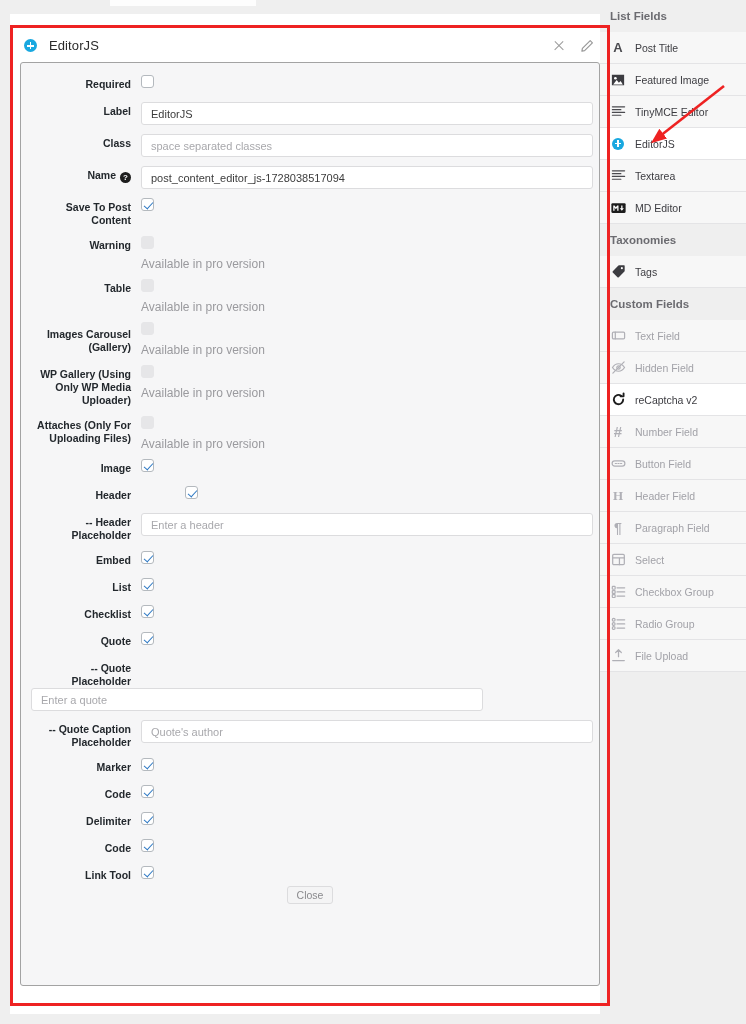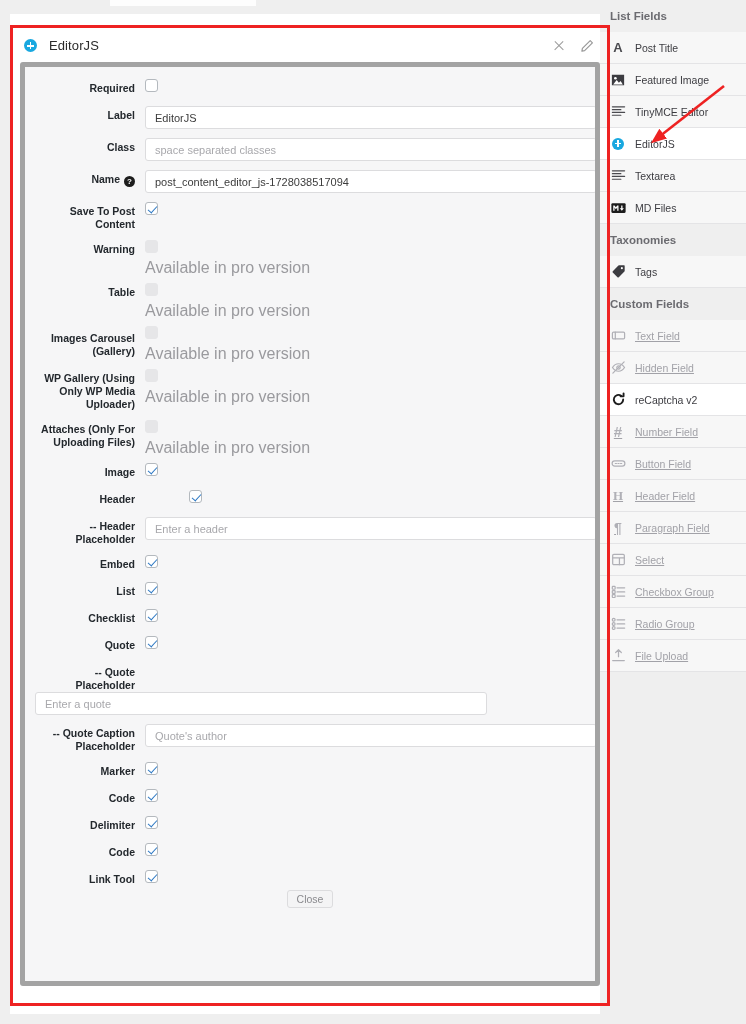--- a/index.html
+++ b/index.html
@@ -65,21 +65,21 @@
   }
   .ico-close::before { transform: rotate(45deg); }
   .ico-close::after  { transform: rotate(-45deg); }
   .ico-pencil svg { display: block; }
 
   
   .form-body {
     position: absolute; left: 20px; top: 62px;
     width: 580px; height: 924px;
     background: #f6f6f7;
-    border: 5px solid #a3a3a3;
+    border: 1px solid #a3a3a3;
     border-radius: 3px;
     overflow: hidden;
   }
   .row {
     display: flex; align-items: flex-start;
     padding: 0 10px;
   }
   .row-label {
     width: 110px; flex: none;
     text-align: right;
@@ -119,21 +119,21 @@
     border: solid #2e79c4;
     border-width: 0 1.9px 1.9px 0;
     transform: rotate(42deg);
   }
   .cbx.dis {
     background: #e6e6e8;
     border: 1px solid #e6e6e8;
     cursor: default;
   }
   .pro-note {
-    font-size: 16px; color: #9a9a9e;
+    font-size: 12px; color: #9a9a9e;
     margin-top: 4px; line-height: 12px;
   }
 
   .help-dot {
     display: inline-block;
     width: 11px; height: 11px; border-radius: 50%;
     background: #1d1d1d; color: #fff;
     font-size: 8px; font-weight: bold;
     line-height: 11px; text-align: center;
     margin-left: 4px; vertical-align: -1px;
@@ -165,21 +165,21 @@
   }
   .sb-item {
     height: 32px; display: flex; align-items: center;
     padding-left: 10px; gap: 9px;
     background: #f7f7f7;
     border-bottom: 1px solid #e4e4e6;
     font-size: 10.5px; color: #3c3c41;
     cursor: pointer;
   }
   .sb-item.active { background: #ffffff; }
-  .sb-item.muted { color: #a2a2a8; text-decoration: underline; }
+  .sb-item.muted { color: #a2a2a8; }
   .sb-ico {
     width: 16px; flex: none;
     display: flex; align-items: center; justify-content: center;
     color: #4a4a4f;
   }
   .sb-item.muted .sb-ico { color: #b0b0b6; }
   .sb-ico svg { display: block; }
   .sb-ico .glyph { font-size: 13px; line-height: 1; font-weight: bold; }
 
   
@@ -361,21 +361,21 @@
         <span>Textarea</span>
       </div>
       <div class="sb-item">
         <span class="sb-ico">
           <svg width="15" height="12" viewBox="0 0 20 14">
             <rect x="0.5" y="0.5" width="19" height="13" rx="1.5" fill="#1d1d1d"></rect>
             <path d="M3 10.5V3.5h1.7l1.8 2.6 1.8-2.6H10v7H8.3V6.2L6.5 8.7 4.7 6.2v4.3z" fill="#fff"></path>
             <path d="M13.6 3.5h1.7v3.8h1.9l-2.75 3.4-2.75-3.4h1.9z" fill="#fff"></path>
           </svg>
         </span>
-        <span>MD Files</span>
+        <span>MD Editor</span>
       </div>
       <div class="sb-group">Taxonomies</div>
       <div class="sb-item">
         <span class="sb-ico">
           <svg width="15" height="15" viewBox="0 0 16 16">
             <path d="M8.6 1.4H14a.6.6 0 0 1 .6.6v5.4a1 1 0 0 1-.3.7l-6 6a1 1 0 0 1-1.4 0L1.9 9.1a1 1 0 0 1 0-1.4l6-6a1 1 0 0 1 .7-.3z" fill="#3c3c41"></path>
             <circle cx="11.6" cy="4.4" r="1.1" fill="#fff"></circle>
           </svg>
         </span>
         <span>Tags</span>

